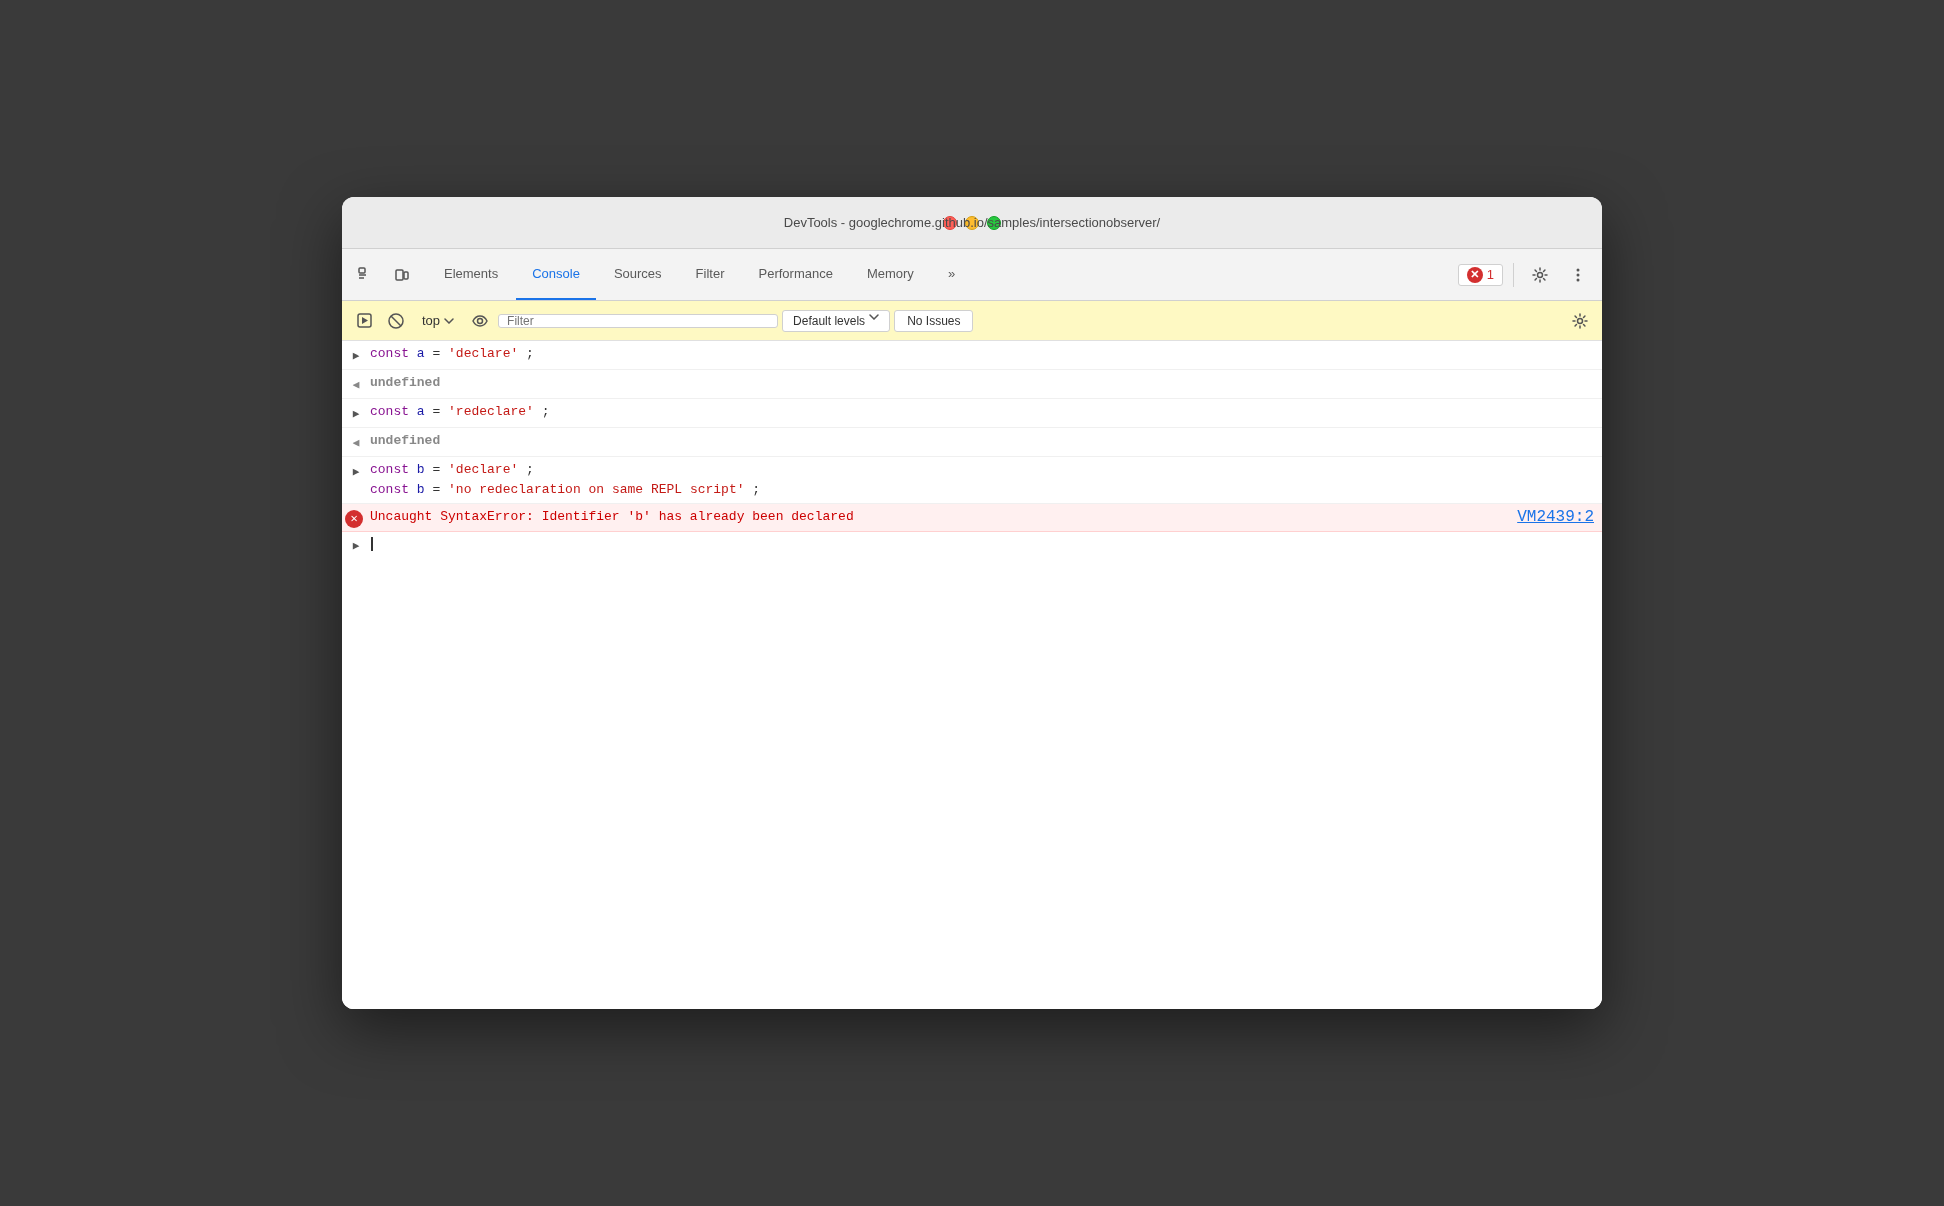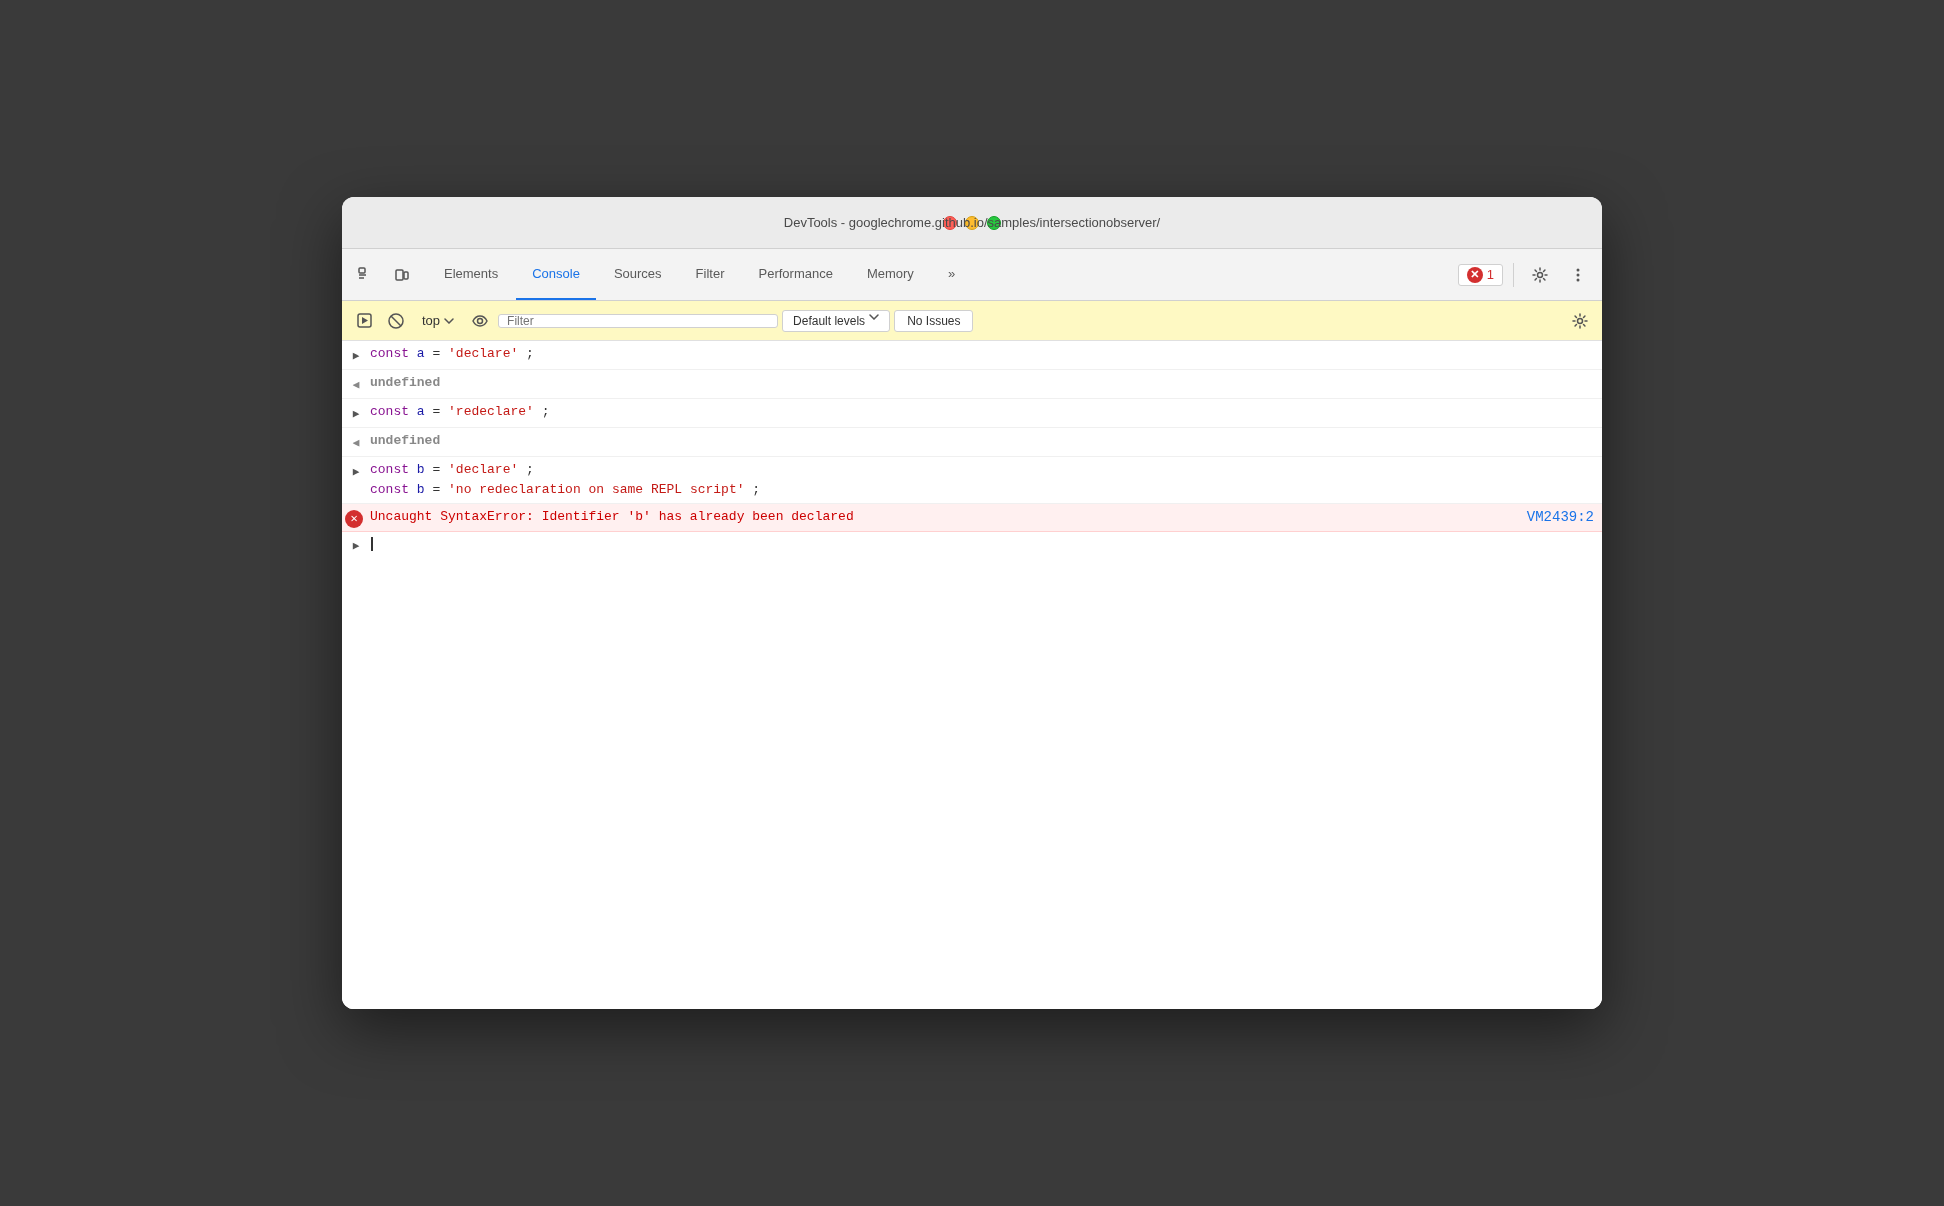--- a/index.html
+++ b/index.html
@@ -263,25 +263,26 @@
     .line-arrow.input-arrow { color: #555; }
     .line-arrow.output-arrow { color: #888; }
 
     .line-content {
       flex: 1;
       word-break: break-all;
     }
 
     .line-source {
       color: #1a73e8;
-      font-size: 14px;
+      font-size: 16px;
       margin-left: auto;
       padding-left: 16px;
       white-space: nowrap;
       cursor: pointer;
+      text-decoration: underline;
     }
 
     
     .kw { color: #881391; }        
     .var { color: #1a1aa6; }       
     .str { color: #c41a16; }       
     .punc { color: #333; }         
 
     .undef { color: #888; font-weight: bold; }
 

